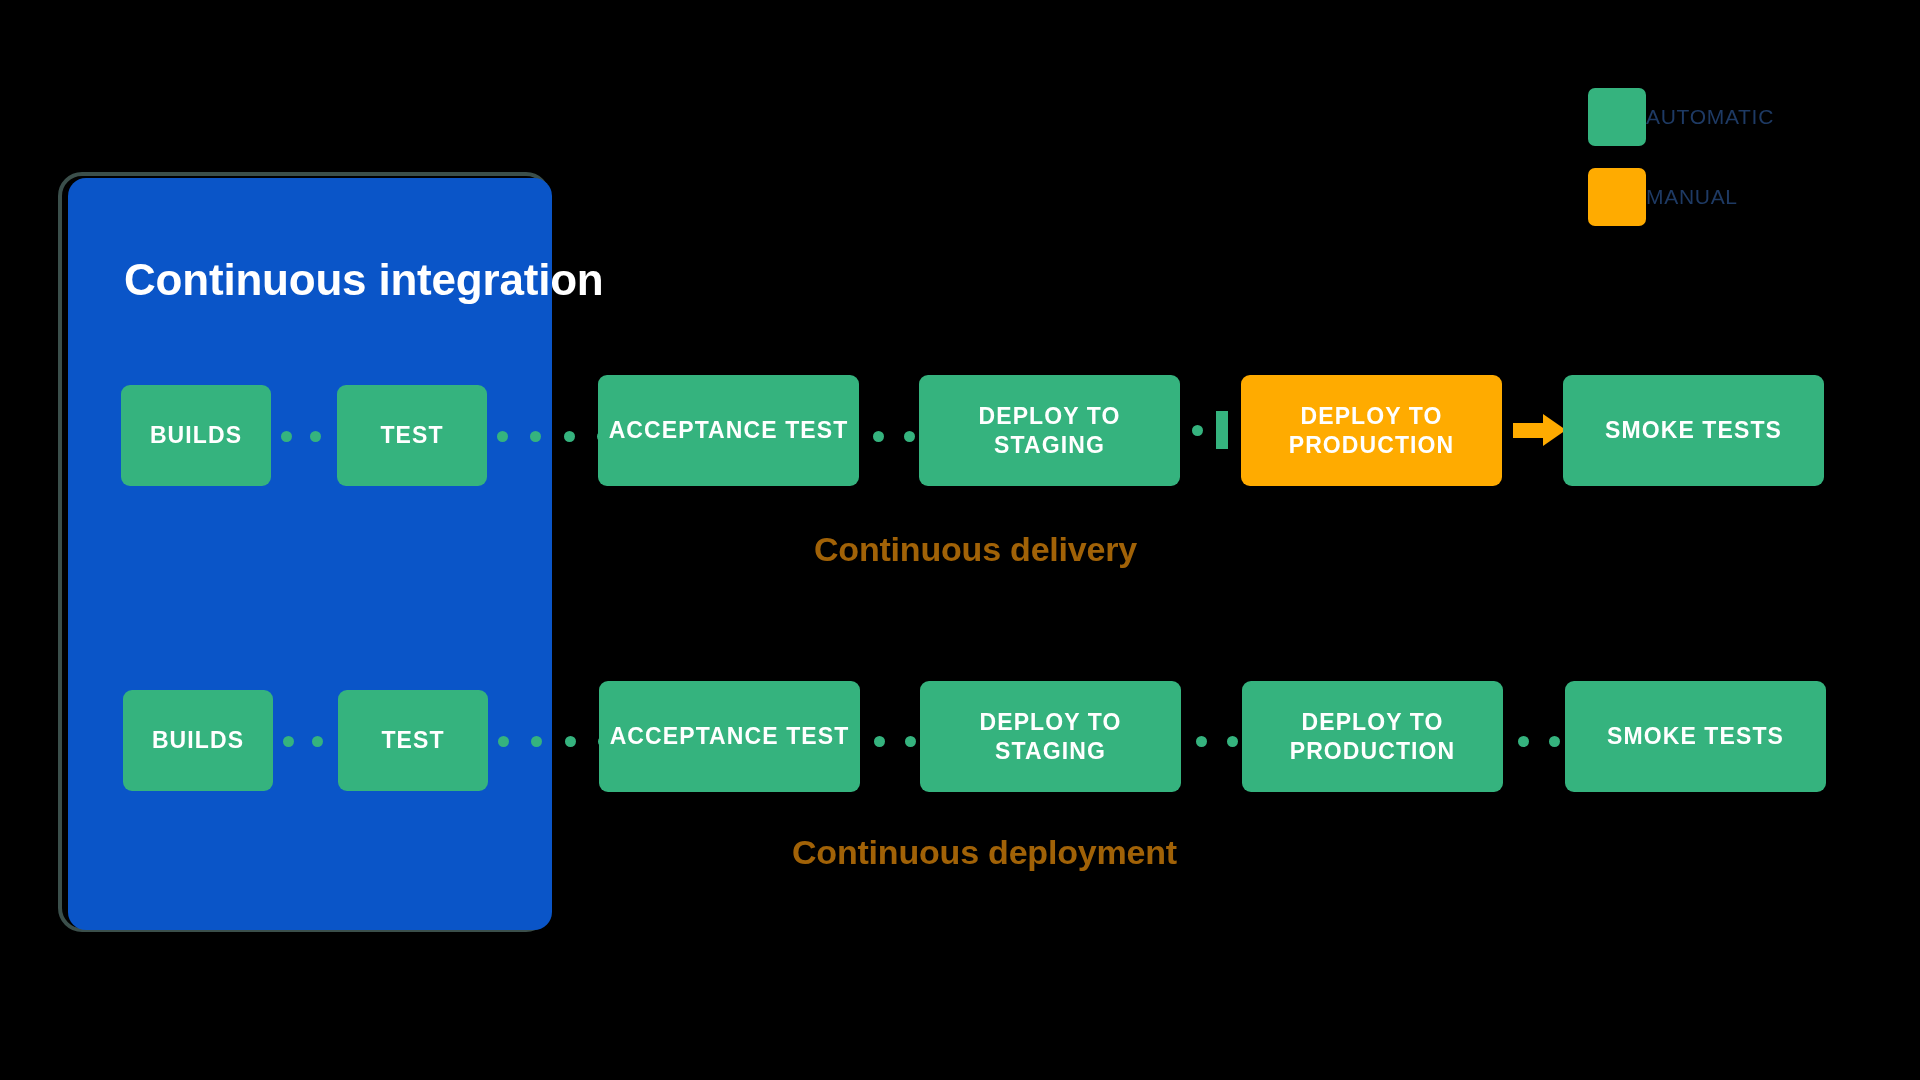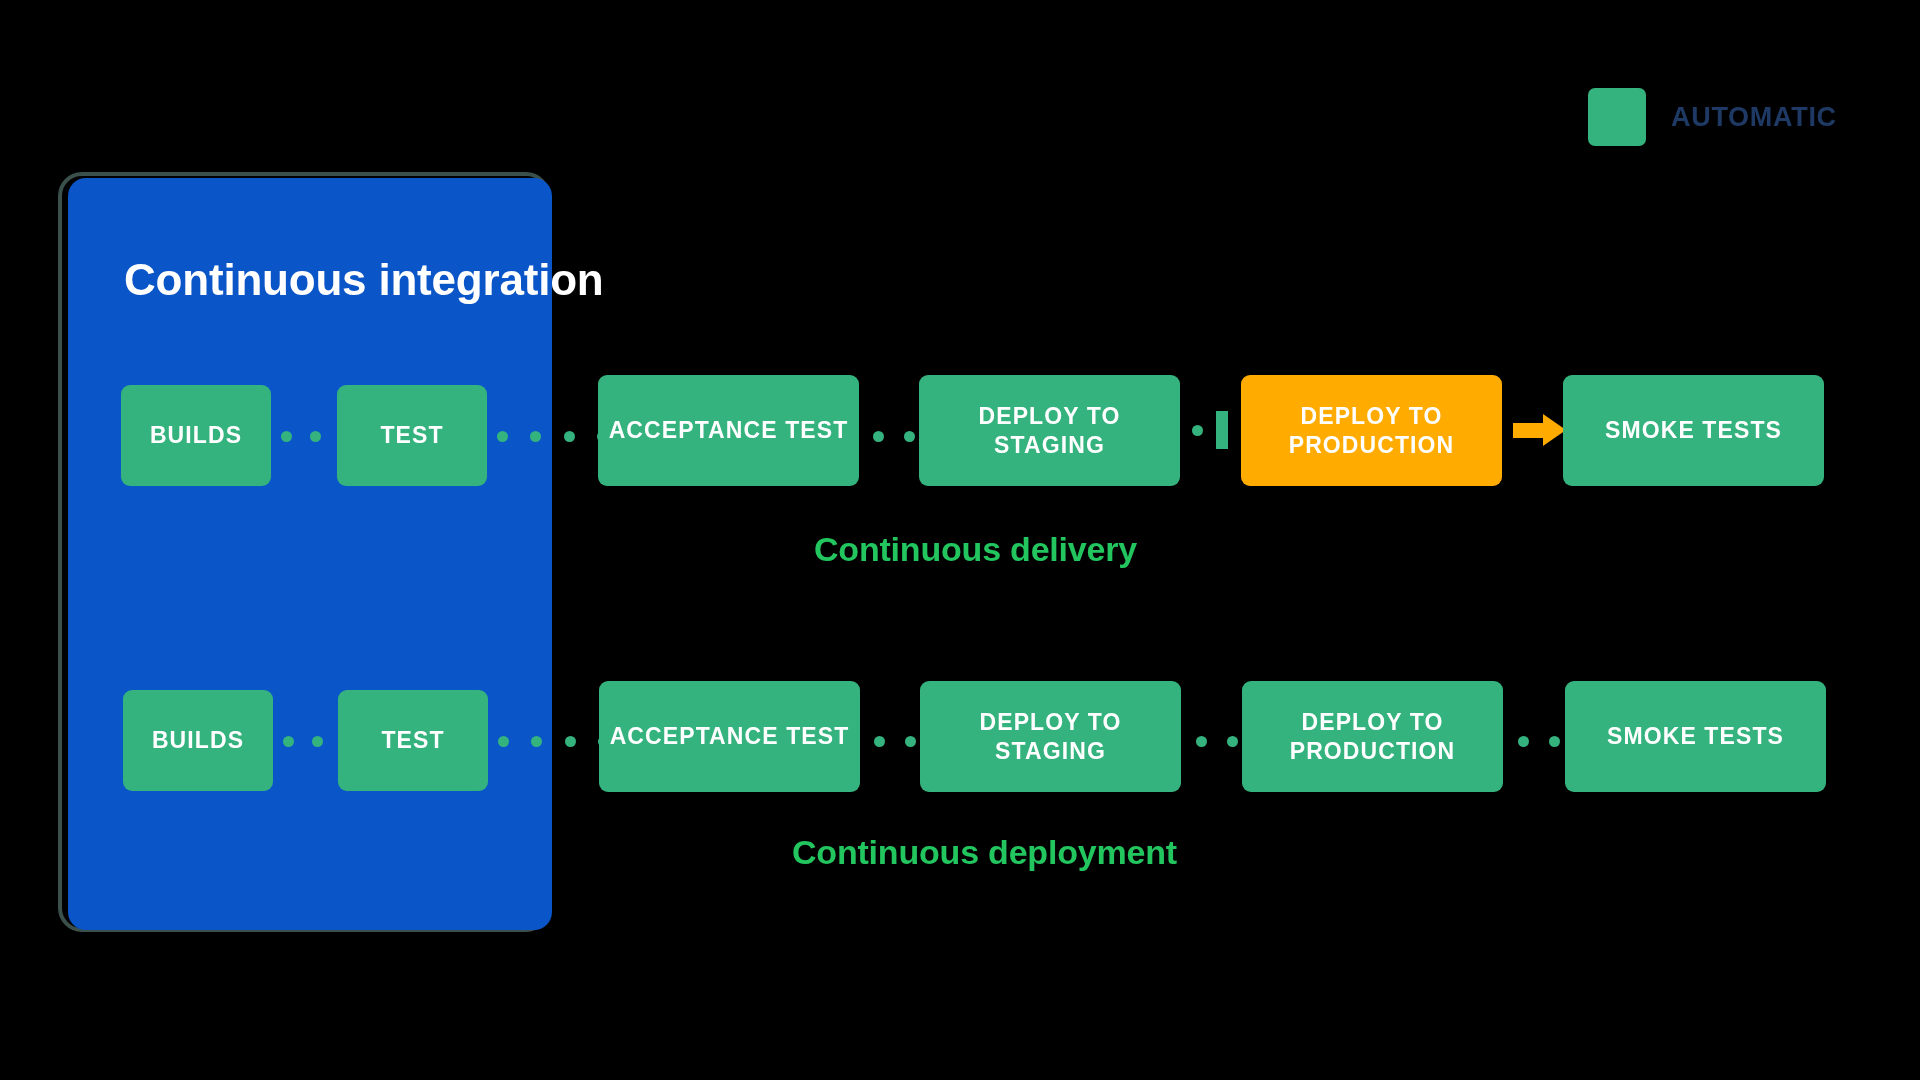--- a/index.html
+++ b/index.html
@@ -31,24 +31,23 @@
   }
   .legend-swatch {
     width: 58px;
     height: 58px;
     border-radius: 7px;
     flex: 0 0 auto;
   }
   .legend-swatch.automatic { background: #35B37E; }
   .legend-swatch.manual    { background: #FFAB00; }
   .legend-label {
-    margin-left: 25px;
     color: #1E3A64;
-    font-size: 27px;
-    font-weight: bold;
+    font-size: 21px;
+    font-weight: normal;
     letter-spacing: 0.7px;
     white-space: nowrap;
   }
 
   
   #ci-panel-shadow {
     position: absolute;
     left: 58px;
     top: 172px;
     width: 492px;
@@ -149,39 +148,43 @@
     width: 0;
     height: 0;
     border-top: 16px solid transparent;
     border-bottom: 16px solid transparent;
     border-left: 23px solid #FFAB00;
   }
 
   
   .flow-caption {
     position: absolute;
-    color: #22c55e;
+    color: #a16207;
     font-size: 34px;
     font-weight: bold;
     letter-spacing: -0.2px;
     white-space: nowrap;
   }
 </style>
 </head>
 <body>
 
 <div id="ci-panel-shadow"></div>
 <div id="ci-panel"></div>
 <div id="ci-title">Continuous integration</div>
 
 <div id="legend">
   <div class="legend-row">
     <span class="legend-swatch automatic"></span>
     <span class="legend-label">AUTOMATIC</span>
   </div>
+  <div class="legend-row">
+    <span class="legend-swatch manual"></span>
+    <span class="legend-label">MANUAL</span>
+  </div>
 </div>
 
 <div class="stage green" style="left:121px; top:385px; width:150px; height:101px;">BUILDS</div>
 
 <div class="dots" style="left:281px; top:429px; width:97px;">
   <i></i>
     <i></i>
     <i></i>
     <i></i>
 </div>

